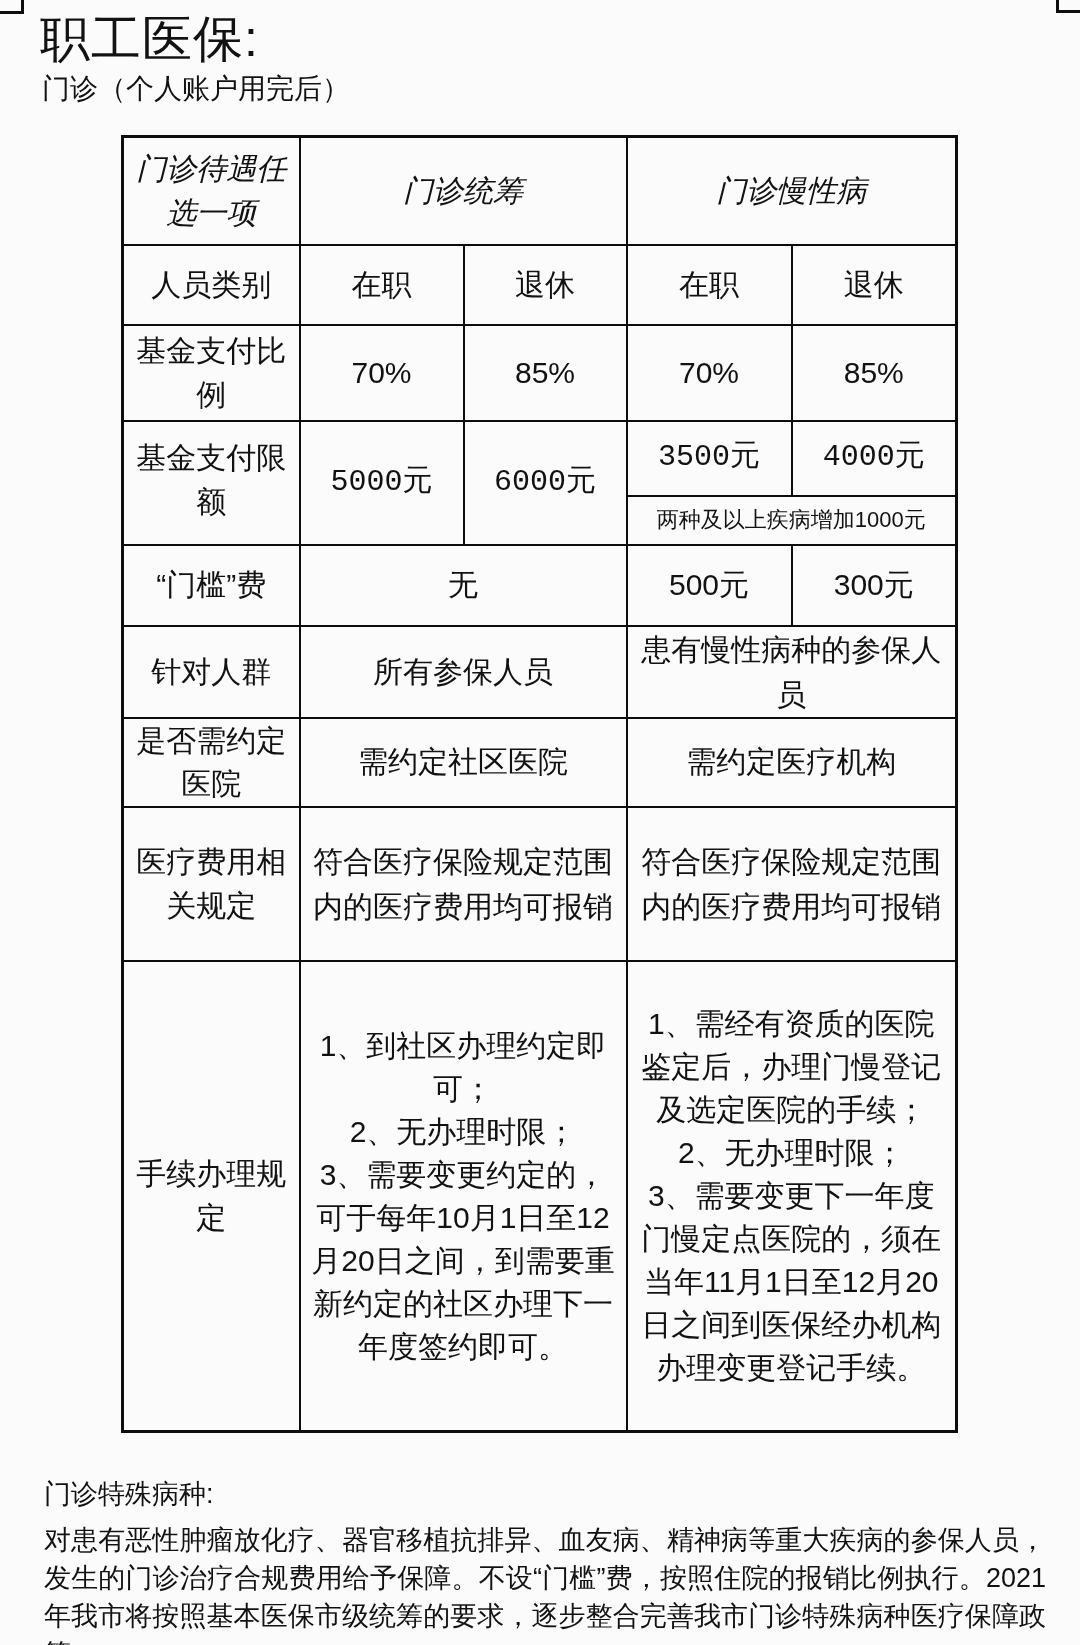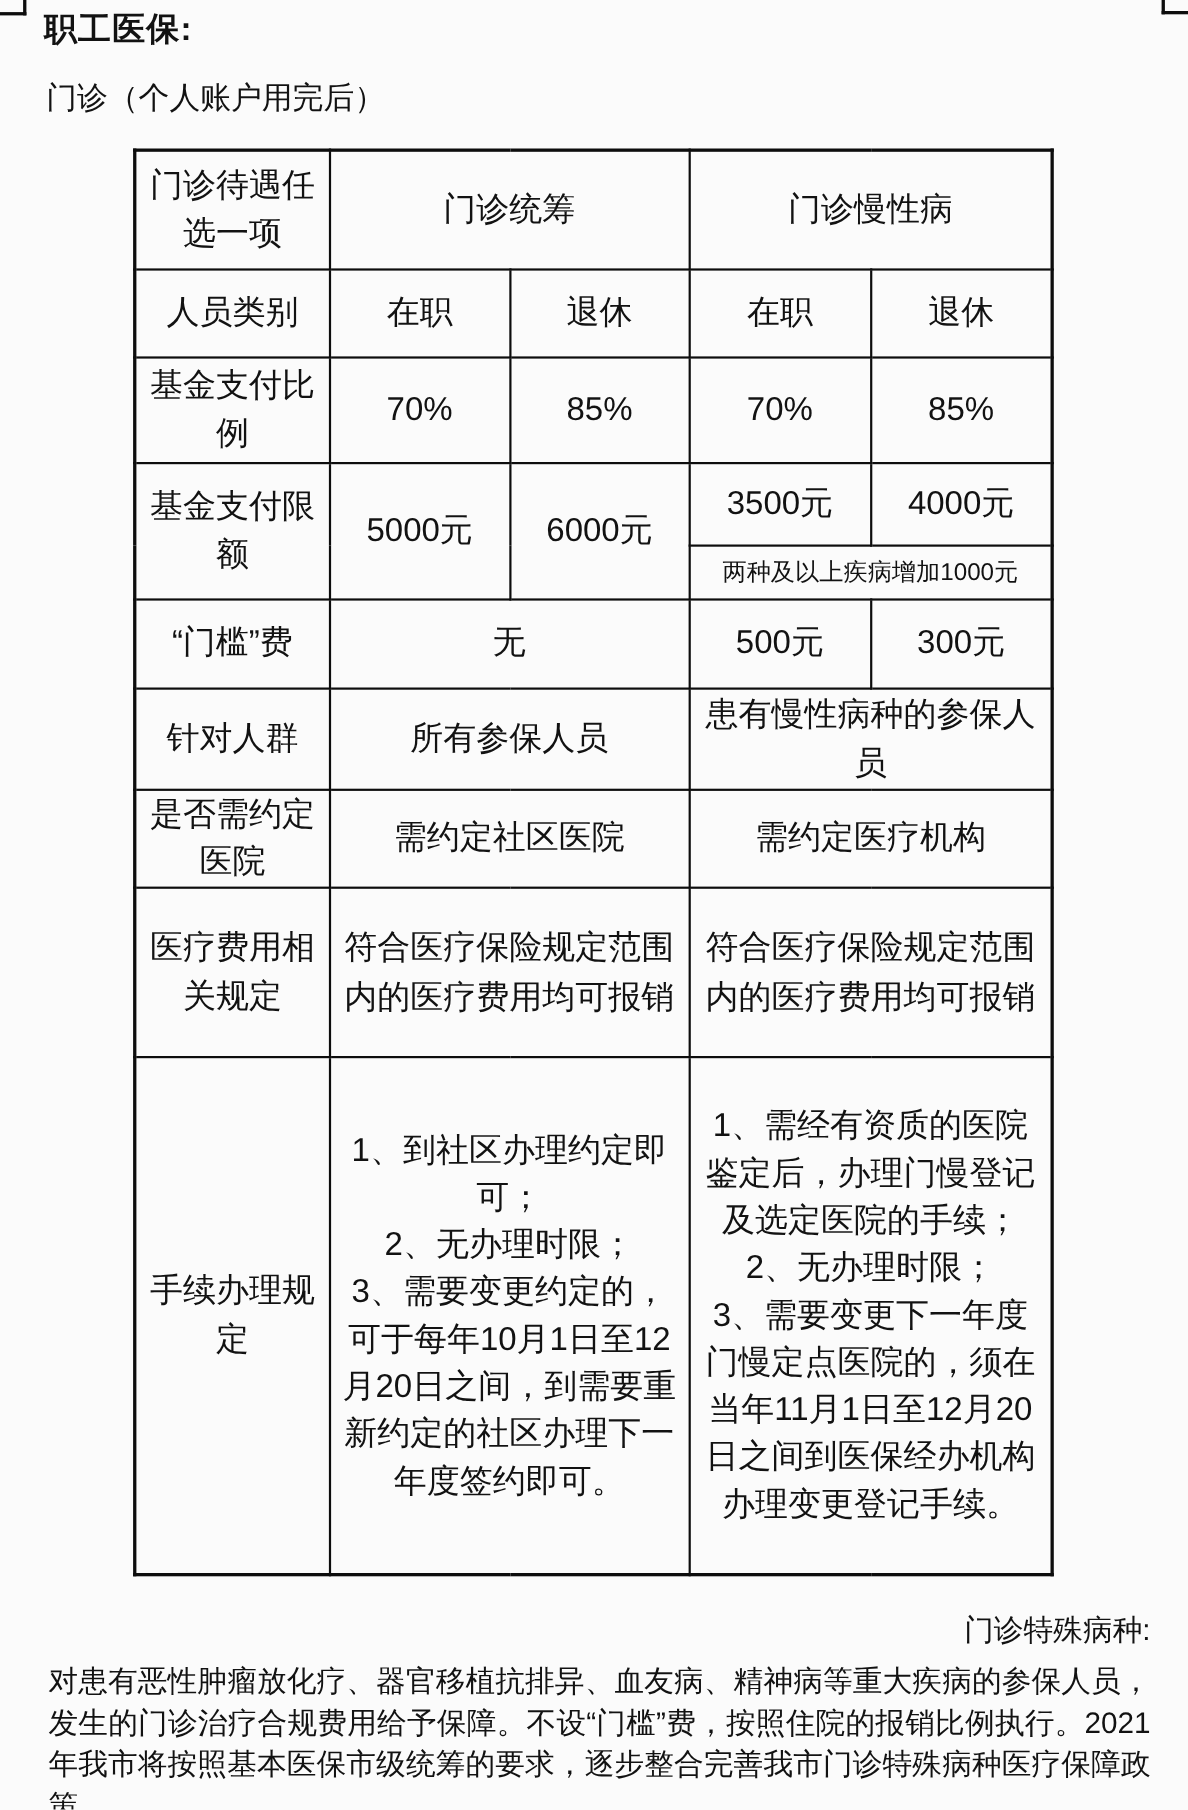--- a/index.html
+++ b/index.html
@@ -18,21 +18,21 @@
     position:absolute;left:0;top:0;width:21px;height:11px;
     border-right:3px solid #0d0d0d;border-bottom:3px solid #0d0d0d;
   }
   .corner-right{
     position:absolute;right:0;top:0;width:21px;height:10px;
     border-left:3px solid #0d0d0d;border-bottom:3px solid #0d0d0d;
   }
 
   .page-title{
     position:absolute;left:40px;top:6px;
-    font-size:30px;font-weight:700;letter-spacing:1px;
+    font-size:50px;font-weight:400;letter-spacing:1px;
   }
   .page-subtitle{
     position:absolute;left:42px;top:70px;
     font-size:28px;font-weight:400;
   }
 
   table.benefit{
     position:absolute;left:121px;top:135px;
     width:834px;
     border-collapse:collapse;table-layout:fixed;
@@ -53,36 +53,36 @@
   td.wide{padding:0 24px;}
   td.note{font-size:22px;padding:0 6px;margin-left:12px;}
   td.multiline{padding:4px 24px;line-height:45px;}
   td.proc{
     text-align:justify;
     white-space:pre-line;
     line-height:43px;
     padding:4px 24px;
     vertical-align:middle;
   }
-  tr.r1{height:108px;}
+  tr.r1{height:108px;font-style:italic;}
   tr.r2{height:80px;margin-left:36px;}
   tr.r3{height:96px;padding-left:20px;}
-  tr.r4a{height:75px;}
+  tr.r4a{height:75px;font-family:Liberation Mono, monospace;}
   tr.r4b{height:49px;}
   tr.r5{height:81px;}
   tr.r6{height:90px;}
   tr.r7{height:69px;}
   tr.r8{height:154px;padding-left:32px;}
   tr.r9{height:471px;}
 
   .footnote{
     position:absolute;left:44px;top:1462px;width:1002px;
     font-size:27px;line-height:38px;
   }
-  .footnote .fn-title{margin:1px 0 8px 0;text-align:right;}
+  .footnote .fn-title{margin:13px 0 8px 0;}
   .footnote .fn-text{margin:0;text-align:justify;}
 </style>
 </head>
 <body>
 
 <div class="sheet">
 
   <div class="corner-left"></div>
   <div class="corner-right"></div>
 

